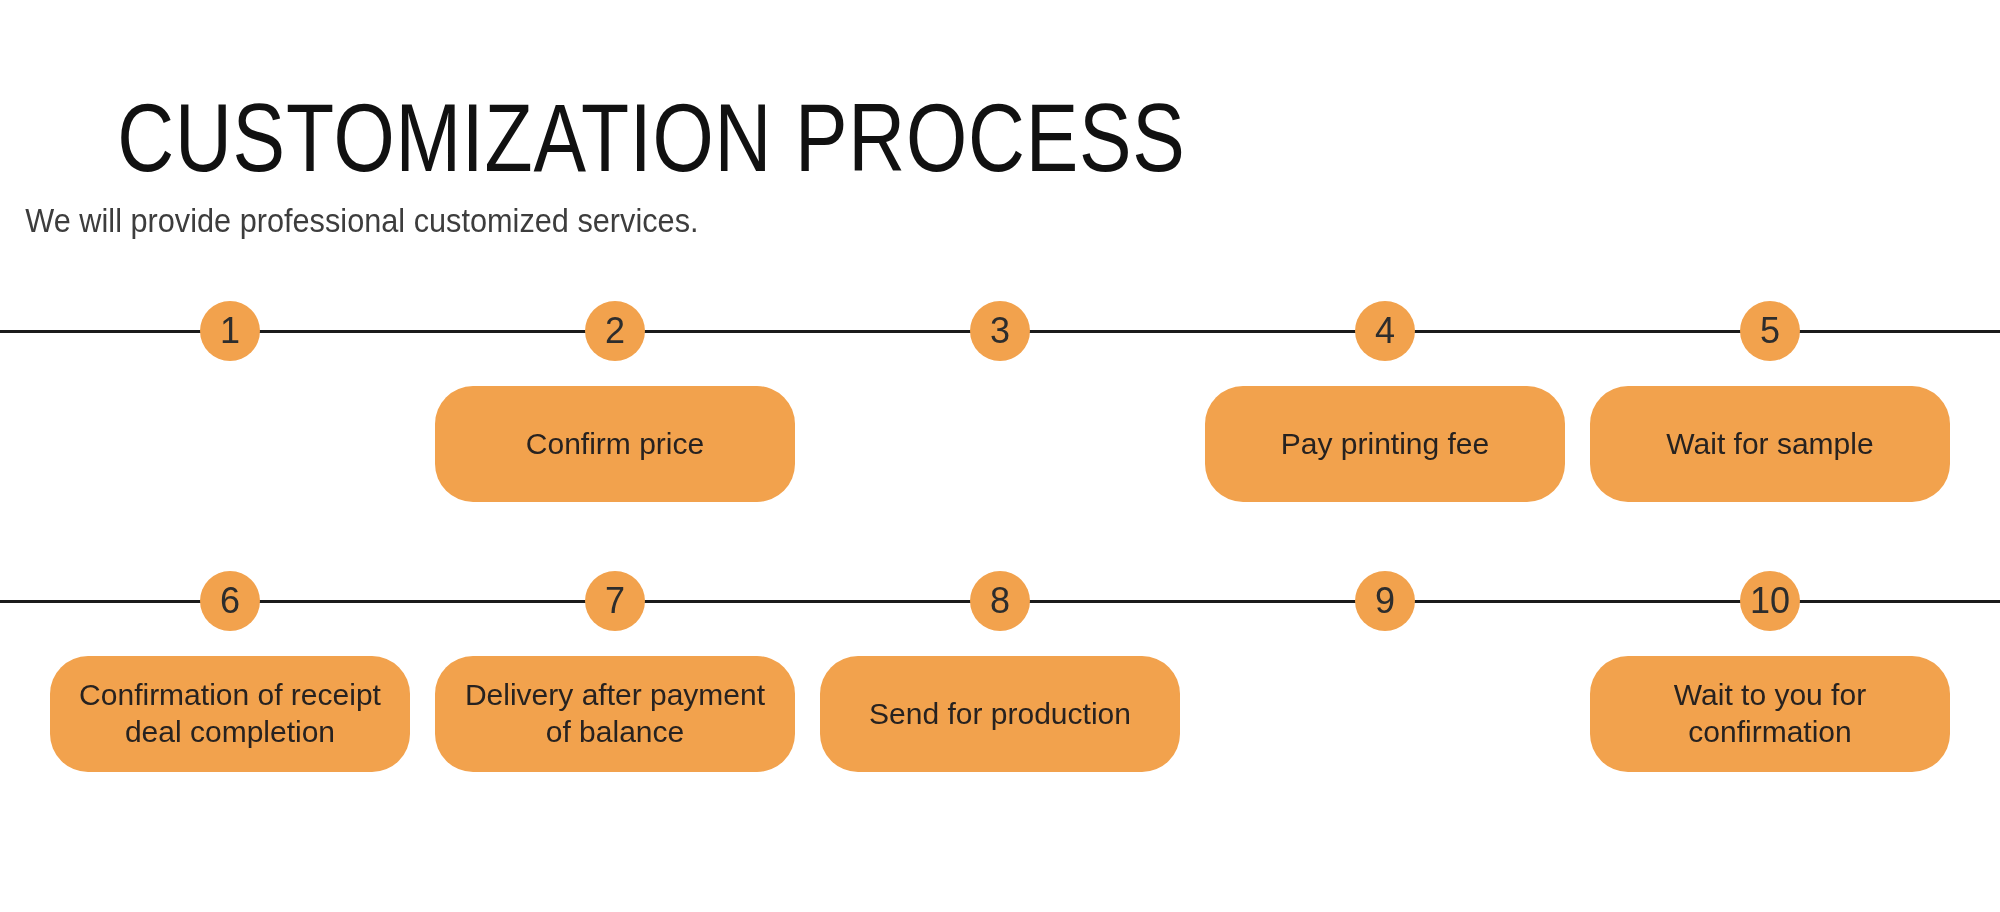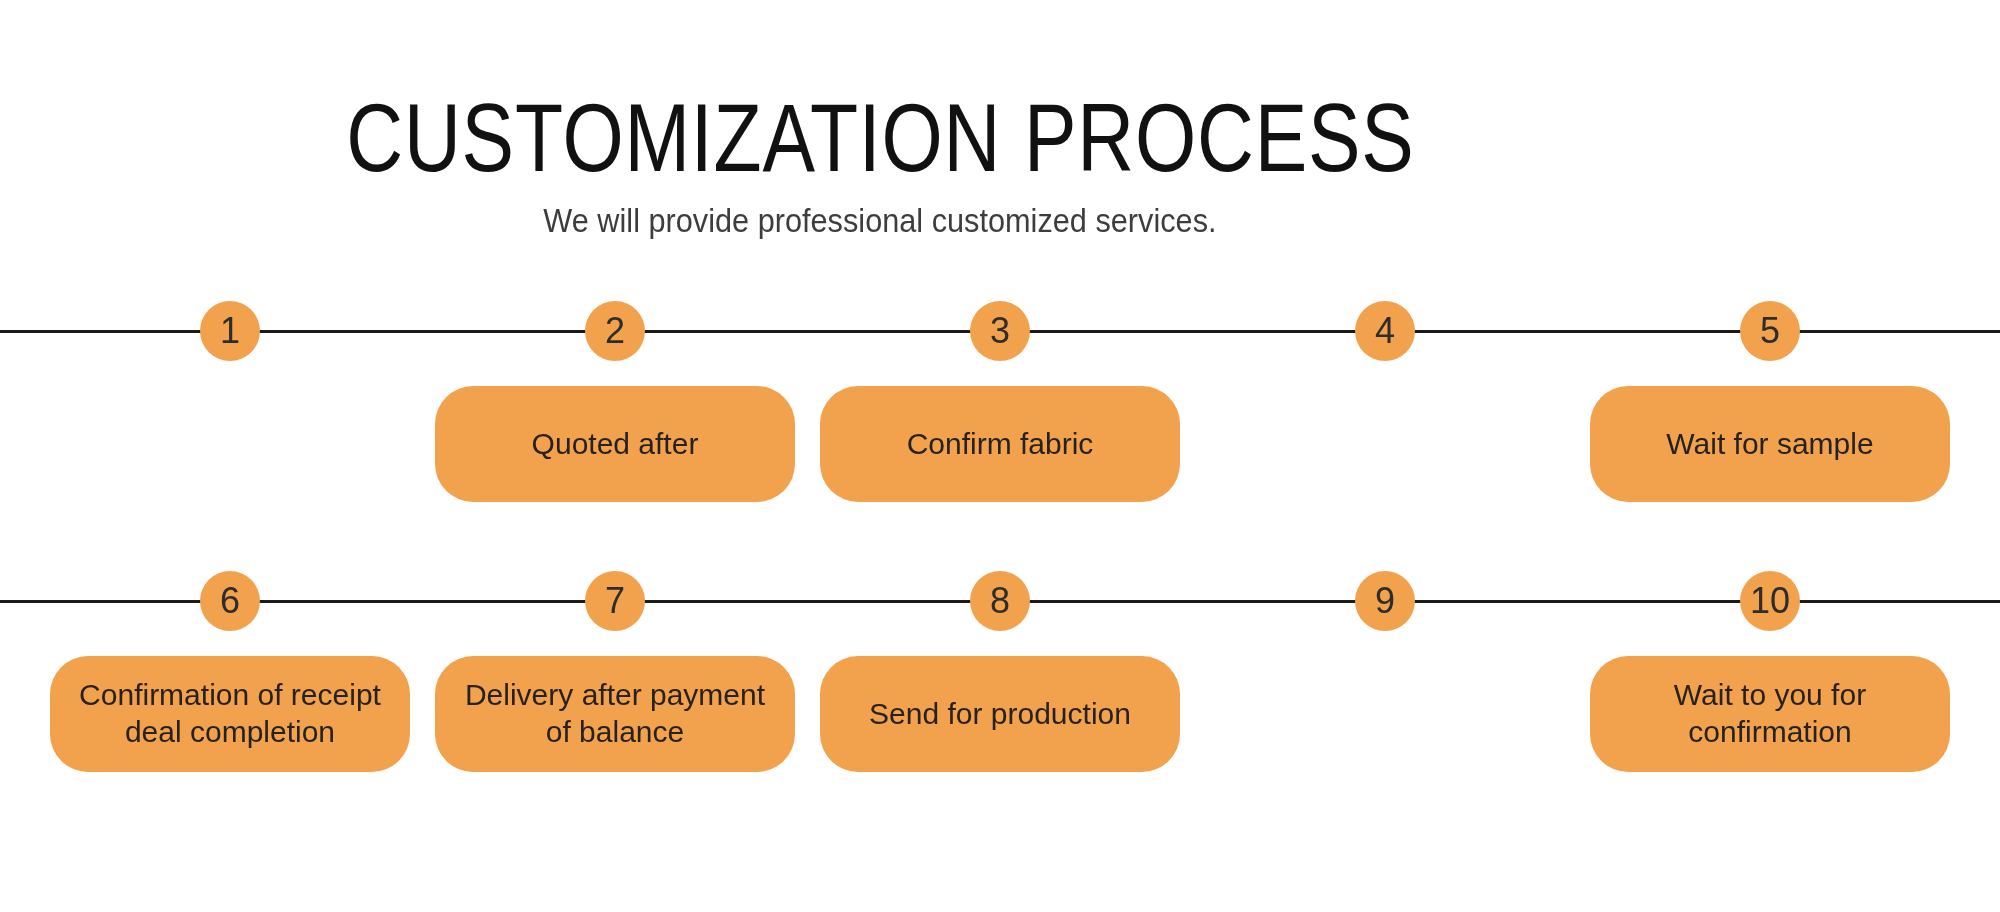--- a/index.html
+++ b/index.html
@@ -15,21 +15,20 @@
     background: #ffffff;
     overflow: hidden;
   }
 
   
   .header {
     position: absolute;
     top: 0;
     left: 0;
     width: 1760px;
-    text-align: center;
   }
   .title {
     margin-top: 90px;
     font-size: 96px;
     line-height: 1.0;
     font-weight: 400;
     color: #111111;
     letter-spacing: 1px;
     white-space: nowrap;
   }
@@ -138,36 +137,36 @@
         <div class="badge">
           <span>1</span>
         </div>
       </div>
 
       <div class="step">
         <div class="badge">
           <span>2</span>
         </div>
         <div class="box">
-          <span>Quoted after</span>
+          <span>Confirm price</span>
         </div>
       </div>
 
       <div class="step">
         <div class="badge">
           <span>3</span>
         </div>
-        <div class="box">
-          <span>Confirm fabric</span>
-        </div>
       </div>
 
       <div class="step">
         <div class="badge">
           <span>4</span>
+        </div>
+        <div class="box">
+          <span>Pay printing fee</span>
         </div>
       </div>
 
       <div class="step">
         <div class="badge">
           <span>5</span>
         </div>
         <div class="box">
           <span>Wait for sample</span>
         </div>

